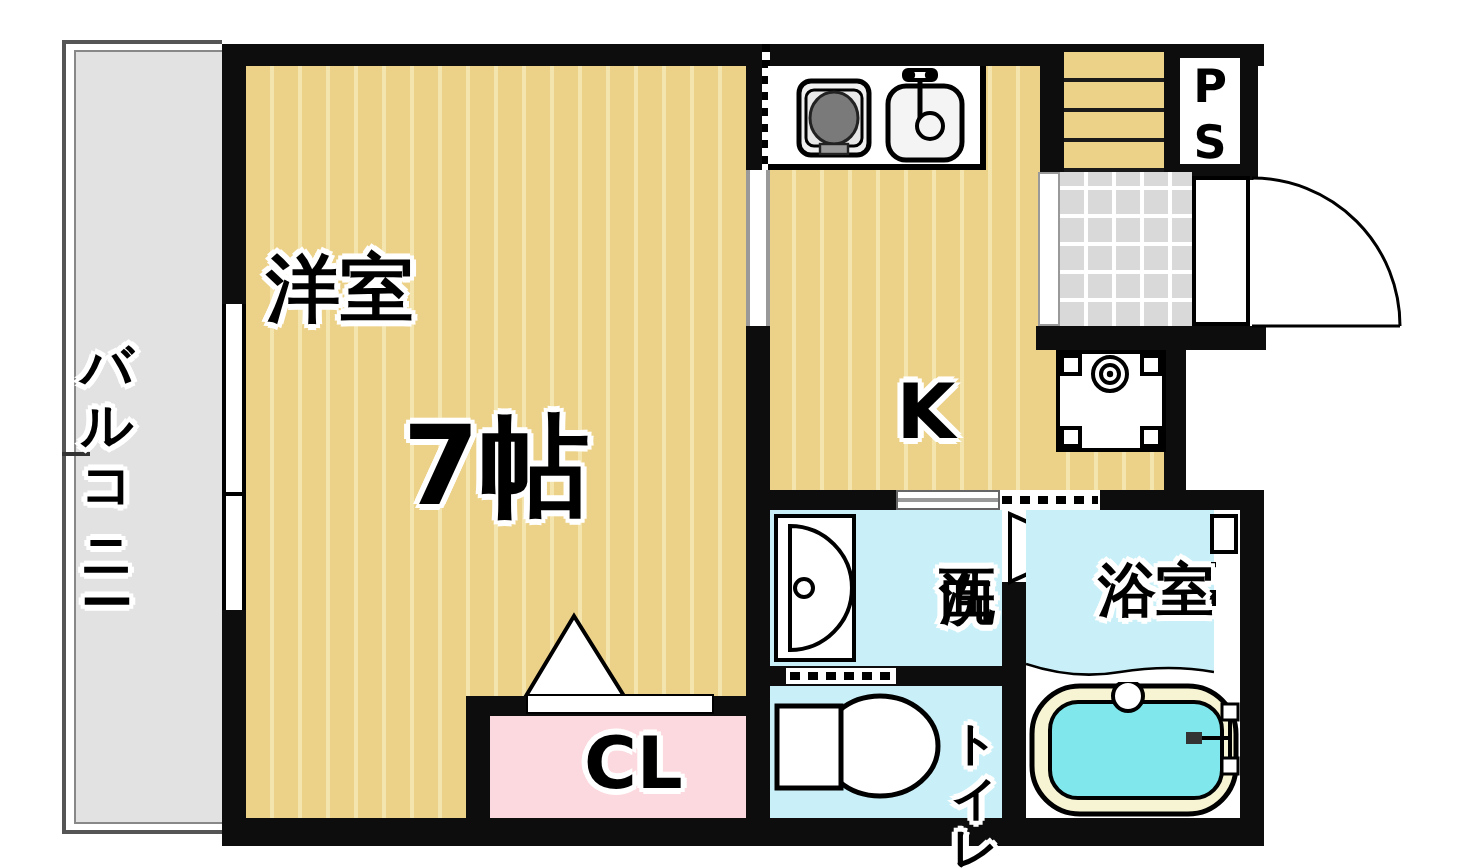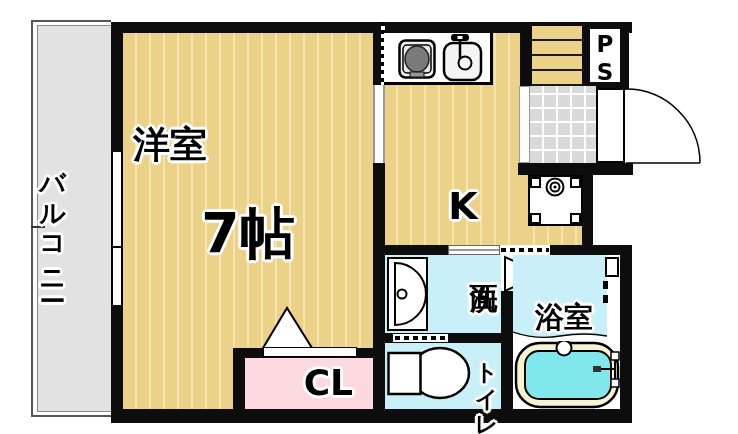--- a/index.html
+++ b/index.html
@@ -106,21 +106,21 @@
   <div class="lbl" style="left:133px;top:126px;width:230px;text-align:left;font-size:37px;line-height:1;">洋室</div>
   <div class="lbl" style="left:133px;top:186px;width:230px;text-align:center;font-size:55px;line-height:1;margin-top:20px;">7帖</div>
 
   <svg style="left:261px;top:306px;" width="53" height="44" viewBox="0 0 53 44">
     <polygon points="2,42 51,42 26,2" fill="#fff" stroke="#000" stroke-width="2"></polygon>
   </svg>
   <div class="wall" style="left:233px;top:348px;width:140px;height:10px;"></div>
   <div class="wall" style="left:233px;top:348px;width:12px;height:61px;"></div>
   <div style="left:263px;top:347px;width:94px;height:10px;background:#fff;border:1.5px solid #000;"></div>
   <div style="left:245px;top:358px;width:128px;height:51px;background:#fcd9de;"></div>
-  <div class="lbl" style="left:245px;top:362px;width:108px;text-align:right;font-size:36px;padding-left:47px;">CL</div>
+  <div class="lbl" style="left:245px;top:362px;width:108px;text-align:left;font-size:36px;padding-left:47px;">CL</div>
 
   <div class="cyan" style="left:385px;top:255px;width:116px;height:78px;"></div>
   <div style="left:387px;top:257px;width:41px;height:74px;background:#fff;border:2px solid #000;"></div>
   <svg style="left:390px;top:260px;" width="36" height="68" viewBox="0 0 36 68">
     <path d="M5 3 A 31 31 0 0 1 5 65 Z" fill="#fff" stroke="#000" stroke-width="2"></path>
     <circle cx="12" cy="34" r="4.5" fill="#fff" stroke="#000" stroke-width="2"></circle>
   </svg>
   <div class="lbl vert" style="left:464px;top:262px;font-size:28px;">洗面</div>
 
   <div class="wall" style="left:501px;top:291px;width:12px;height:118px;"></div>
@@ -141,21 +141,21 @@
   <svg style="left:514px;top:341px;" width="106" height="68" viewBox="0 0 106 68">
     <rect x="2" y="2" width="102" height="64" rx="24" fill="#f7f4d3" stroke="#000" stroke-width="2.5"></rect>
     <rect x="11" y="10" width="86" height="48" rx="14" fill="#80e8ec" stroke="#000" stroke-width="2"></rect>
     <circle cx="50" cy="7" r="7.5" fill="#fff" stroke="#000" stroke-width="2"></circle>
     <rect x="79" y="25" width="8" height="6" fill="#333"></rect>
     <line x1="87" y1="28" x2="100" y2="28" stroke="#000" stroke-width="2"></line>
     <line x1="101" y1="14" x2="101" y2="43" stroke="#000" stroke-width="2"></line>
     <rect x="97" y="11" width="8" height="8" fill="#fff" stroke="#000" stroke-width="1.5"></rect>
     <rect x="97" y="38" width="8" height="8" fill="#fff" stroke="#000" stroke-width="1.5"></rect>
   </svg>
-  <div class="lbl" style="left:535px;top:276px;width:72px;text-align:left;font-size:29px;margin-top:22px;">浴室</div>
+  <div class="lbl" style="left:535px;top:276px;width:72px;text-align:right;font-size:29px;">浴室</div>
 
   <div class="wall" style="left:373px;top:333px;width:140px;height:10px;"></div>
   <div style="left:393px;top:334px;width:55px;height:8px;background:#fff;"></div>
   <div style="left:395px;top:336px;width:51px;height:4px;background:repeating-linear-gradient(90deg,#000 0 5px,transparent 5px 9px);"></div>
 
   <div class="cyan" style="left:385px;top:343px;width:116px;height:66px;"></div>
   <svg style="left:387px;top:345px;" width="86" height="57" viewBox="0 0 86 57">
     <ellipse cx="53" cy="28" rx="29" ry="25" fill="#fff" stroke="#000" stroke-width="2.5"></ellipse>
     <rect x="1.5" y="8" width="32" height="41" fill="#fff" stroke="#000" stroke-width="2.5"></rect>
   </svg>

